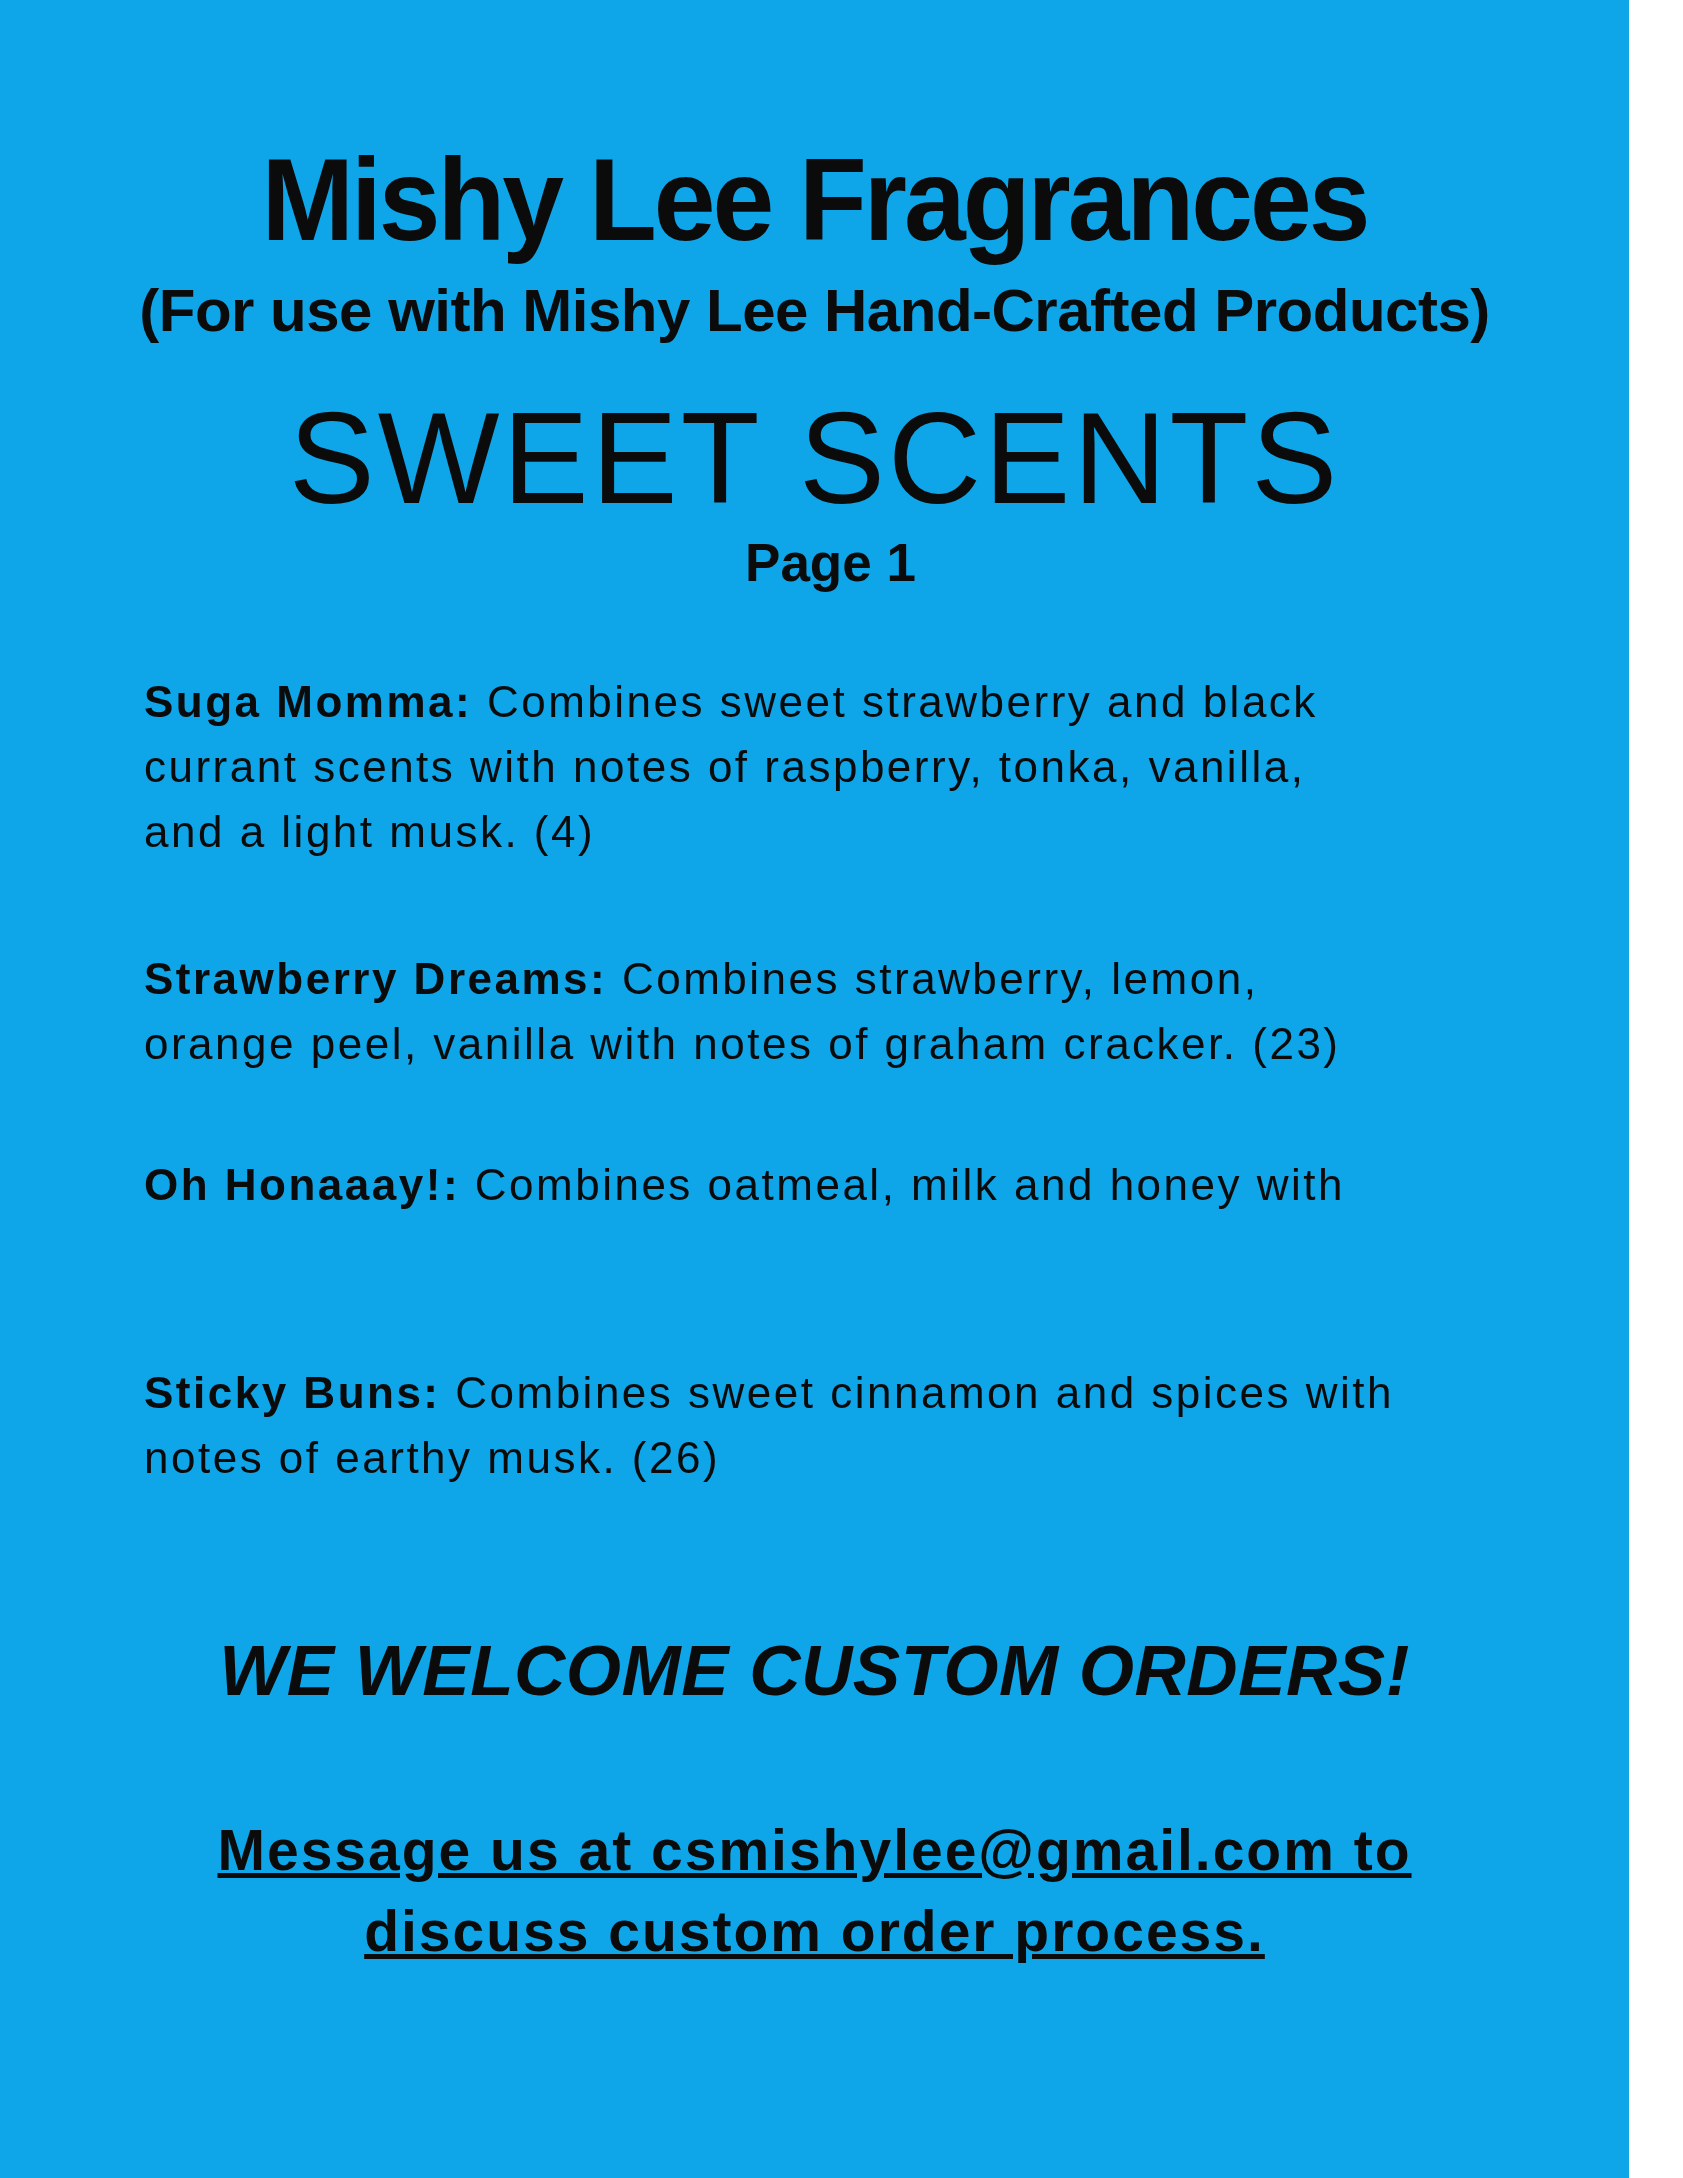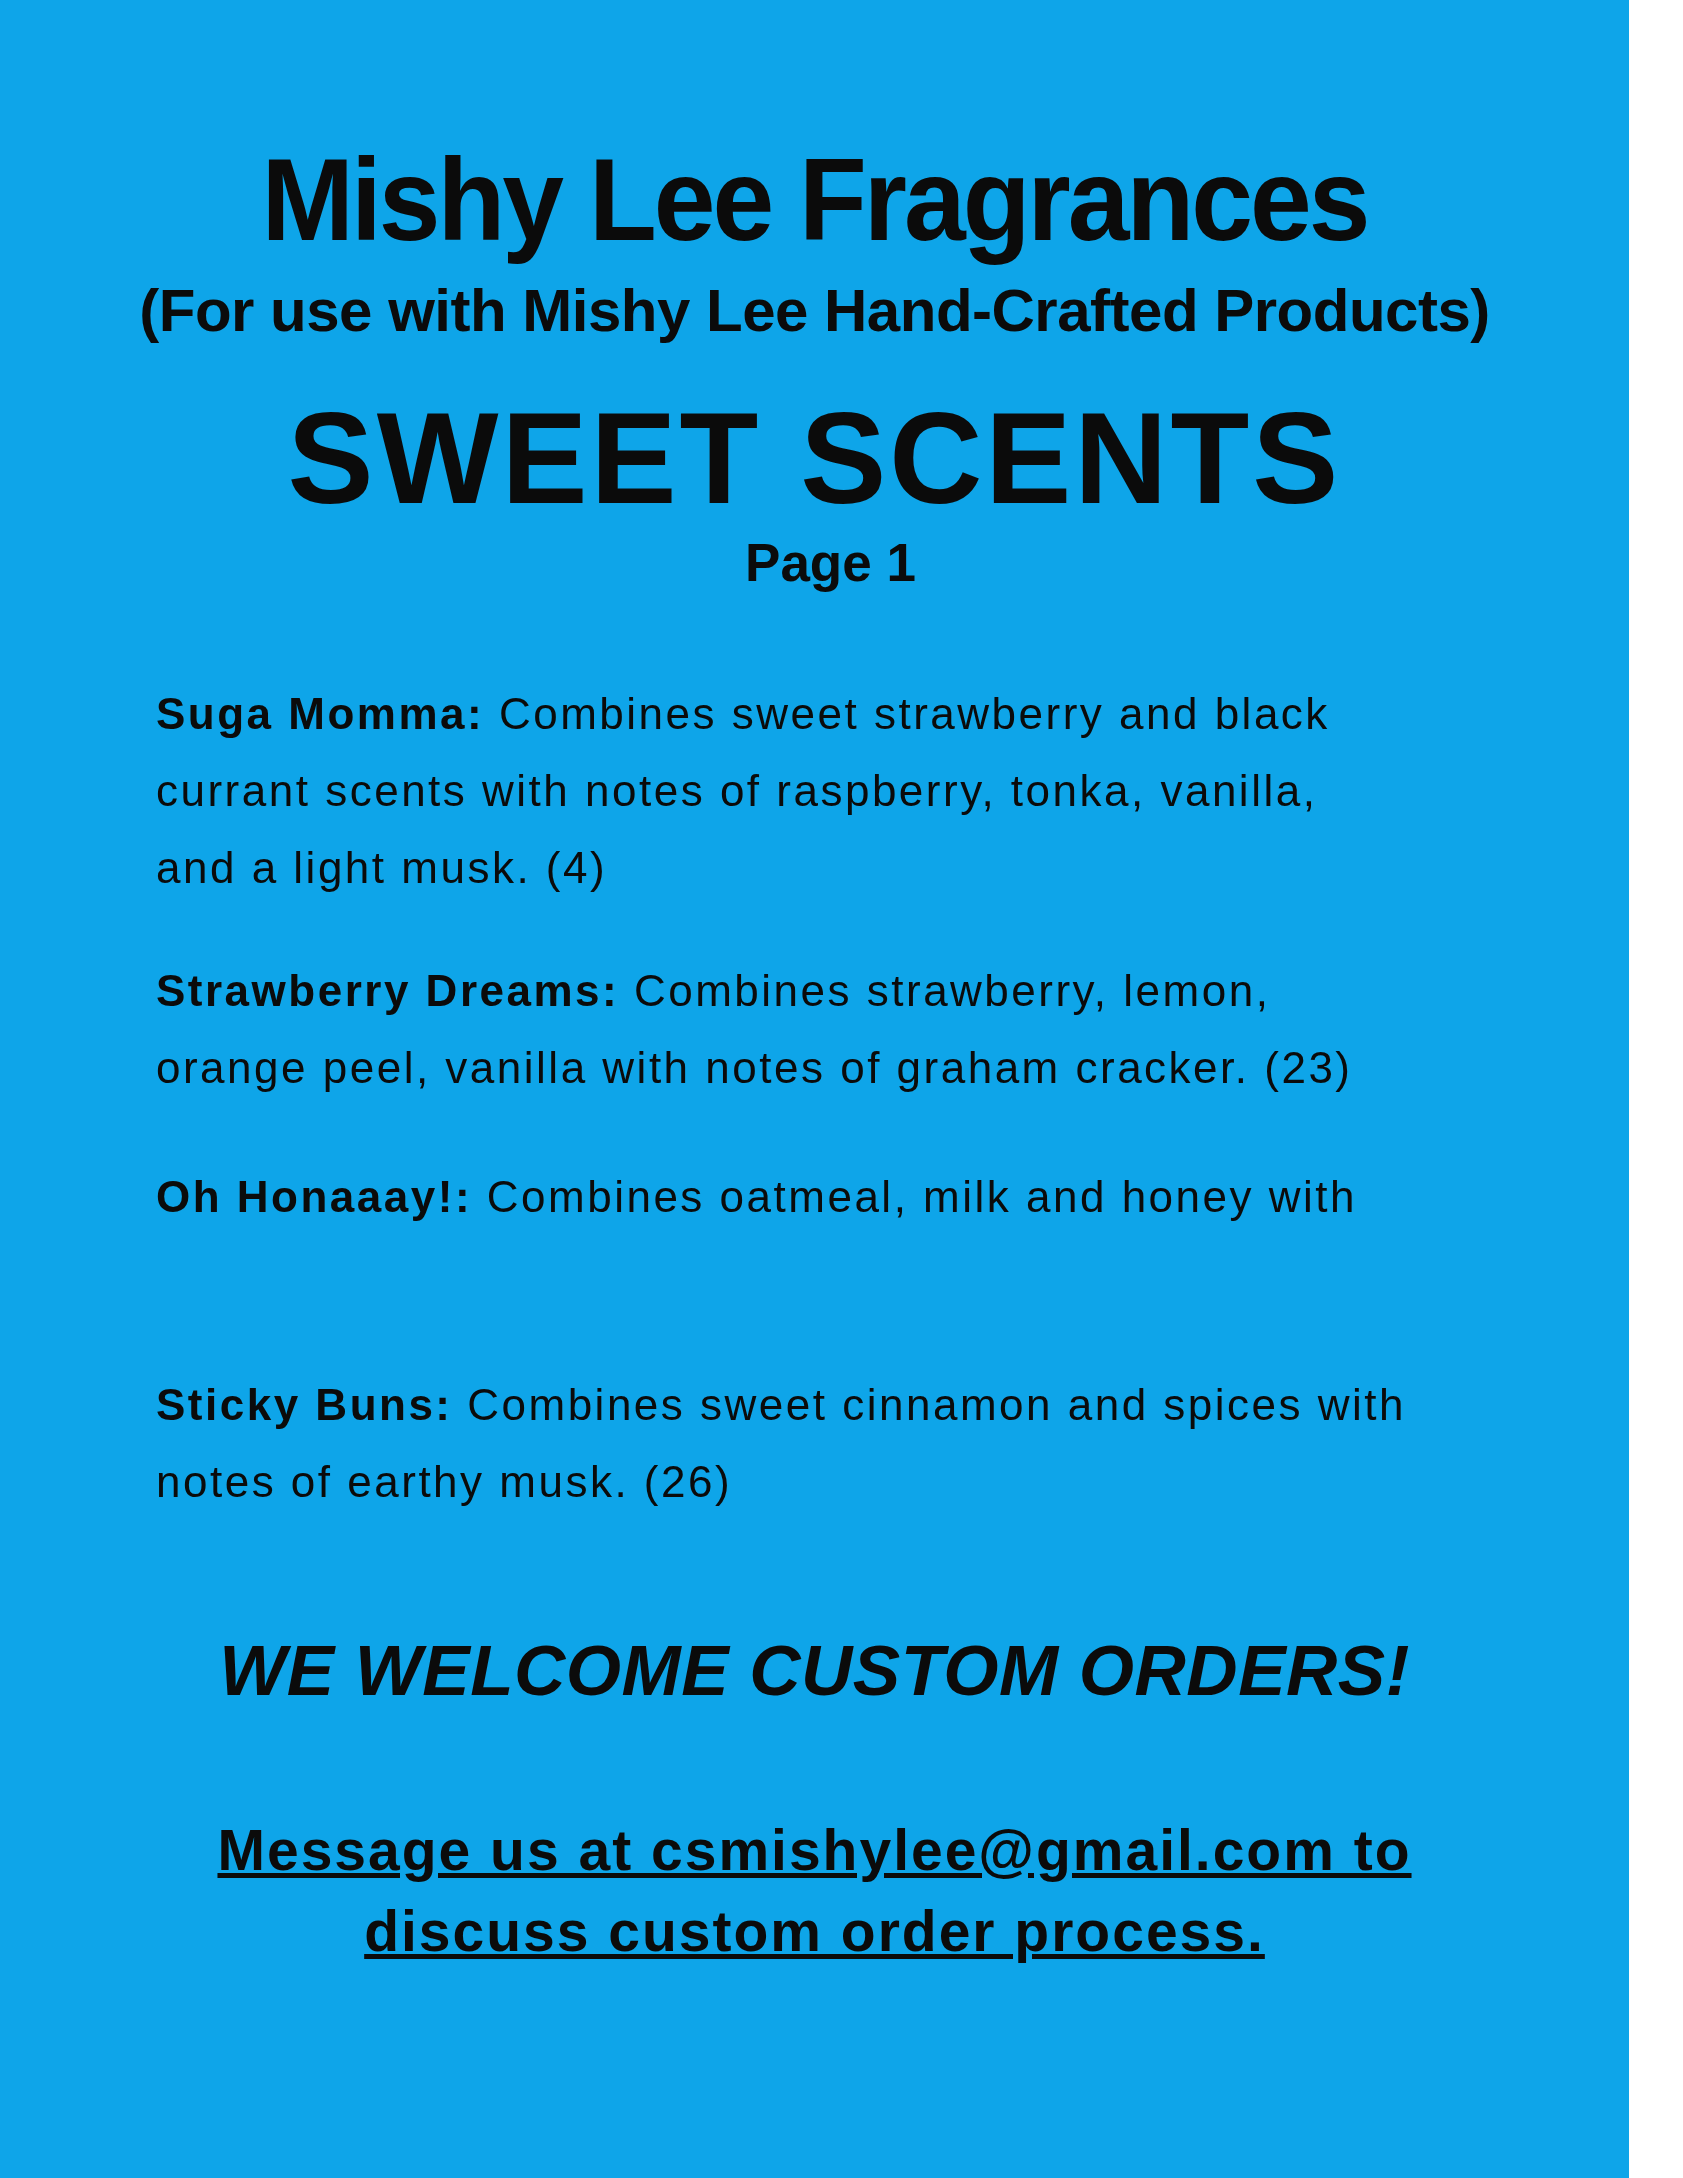--- a/index.html
+++ b/index.html
@@ -35,42 +35,42 @@
   .brand-subtitle {
     top: 275px;
     font-size: 60px;
     font-weight: 800;
     letter-spacing: -0.5px;
     line-height: 1.2;
   }
   .section-title {
     top: 394px;
     font-size: 129px;
-    font-weight: 700;
+    font-weight: 400;
     letter-spacing: 3px;
     line-height: 1.0;
   }
   .page-label {
     top: 531px;
     font-size: 53px;
     font-weight: 800;
     line-height: 1.2;
     margin-left: 16px;
   }
   .scent {
     position: absolute;
     left: 144px;
     right: 99px;
     font-size: 44px;
     font-weight: 400;
     line-height: 65px;
     letter-spacing: 2.5px;
   }
   .scent p {
-    margin: 12px;
+    margin: 0;
     padding: 0;
     white-space: nowrap;
   }
   .scent-name {
     font-weight: 700;
   }
   .scent-0 { top: 669px; }
   .scent-1 { top: 946px; }
   .scent-2 { top: 1152px; }
   .scent-3 { top: 1360px; }

